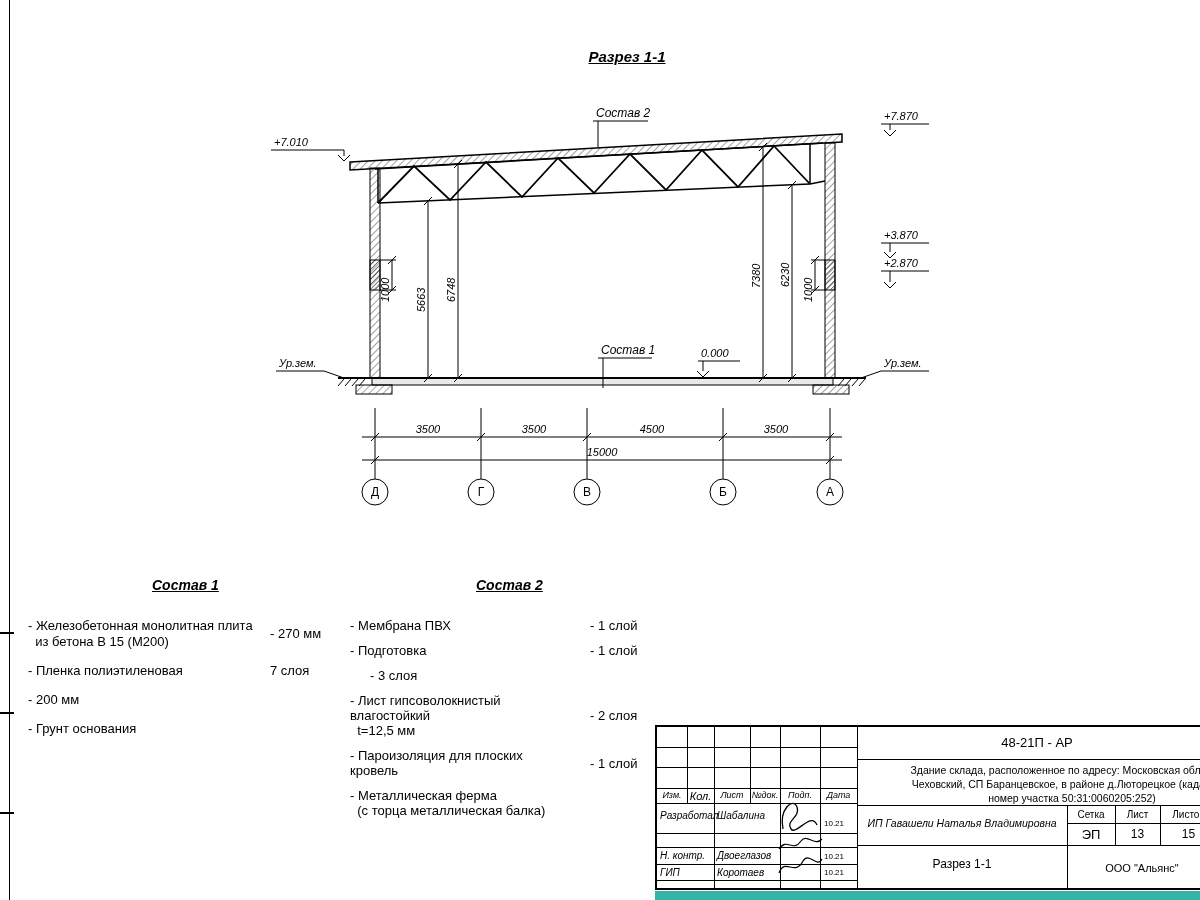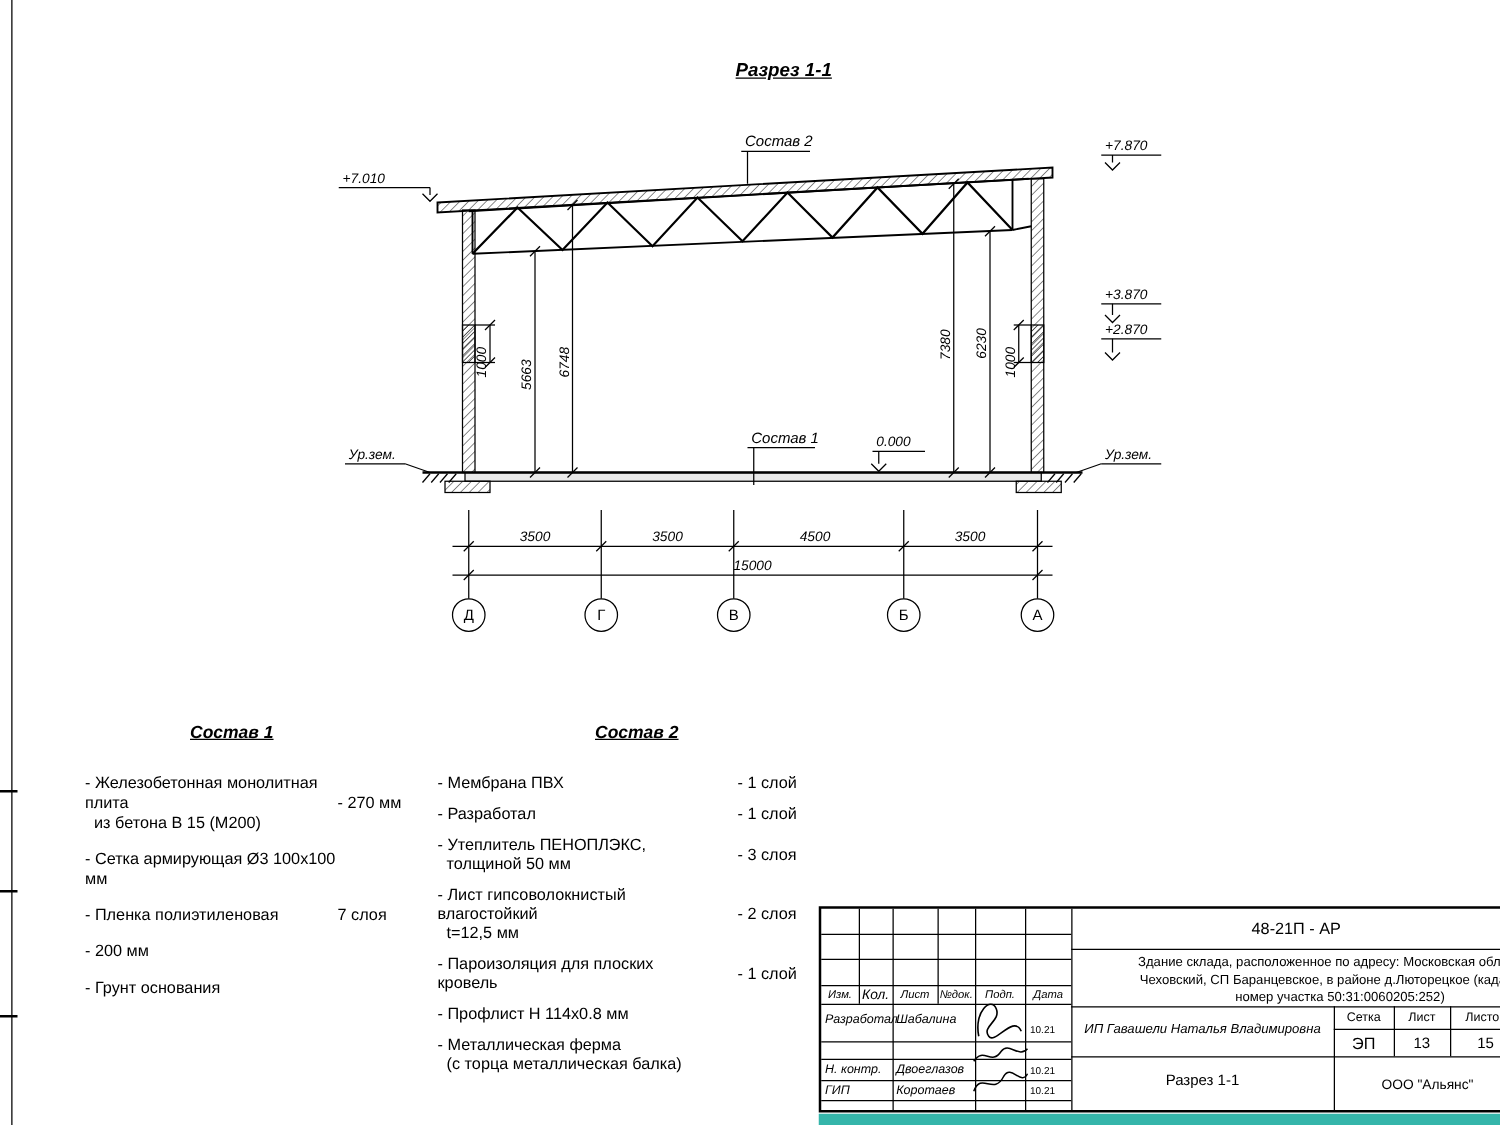--- a/index.html
+++ b/index.html
@@ -16,21 +16,21 @@
   svg text{font-family:"Liberation Sans",sans-serif;}
   .dwg-dim{font-size:11px;font-style:italic;}
   .dwg-lbl{font-size:12px;font-style:italic;}
   .dwg-axis{font-size:12px;}
   .comp-title{
     position:absolute;font-size:14px;font-style:italic;font-weight:bold;
     text-decoration:underline;
   }
   .comp-list{position:absolute;font-size:13px;}
   .comp-row{display:flex;align-items:center;}
-  .comp1 .comp-row{margin-bottom:13px;line-height:16px;margin-left:40px;}
+  .comp1 .comp-row{margin-bottom:13px;line-height:16px;}
   .comp2 .comp-row{margin-bottom:10px;line-height:15px;}
   .comp-text{flex:1;white-space:pre-line;}
   .comp-val{flex:none;white-space:nowrap;}
   .comp1 .comp-val{width:66px;}
   .comp2 .comp-val{width:60px;margin-left:20px;}
   
   .tb{position:absolute;left:655px;top:725px;width:560px;height:165px;border:2px solid #000;box-sizing:border-box;font-size:10px;}
   .tb .h{position:absolute;height:1px;background:#000;}
   .tb .v{position:absolute;width:1px;background:#000;}
   .tb .cell{position:absolute;overflow:visible;white-space:nowrap;}
@@ -237,24 +237,20 @@
 
   <div class="comp comp1">
     <div class="comp-title" style="left:152px;top:577px">Состав 1</div>
     <div class="comp-list" style="left:28px;top:618px;width:308px">
       <div class="comp-row">
         <div class="comp-text">- Железобетонная  монолитная плита
 &nbsp;&nbsp;из бетона В 15 (М200)</div>
         <div class="comp-val">- 270 мм</div>
       </div>
       <div class="comp-row">
-        <div class="comp-text">- Сетка армирующая Ø3 100х100 мм</div>
-        <div class="comp-val"></div>
-      </div>
-      <div class="comp-row">
         <div class="comp-text">- Пленка полиэтиленовая</div>
         <div class="comp-val">7 слоя</div>
       </div>
       <div class="comp-row">
         <div class="comp-val">- 200 мм</div>
       </div>
       <div class="comp-row">
         <div class="comp-text">- Грунт основания</div>
         <div class="comp-val"></div>
       </div>
@@ -262,40 +258,34 @@
   </div>
 
   <div class="comp comp2">
     <div class="comp-title" style="left:476px;top:577px">Состав 2</div>
     <div class="comp-list" style="left:350px;top:618px;width:300px">
       <div class="comp-row">
         <div class="comp-text">- Мембрана ПВХ</div>
         <div class="comp-val">- 1 слой</div>
       </div>
       <div class="comp-row">
-        <div class="comp-text">- Разработал</div>
+        <div class="comp-text">- Подготовка</div>
         <div class="comp-val">- 1 слой</div>
       </div>
       <div class="comp-row">
-        <div class="comp-text">- Утеплитель ПЕНОПЛЭКС,
-&nbsp;&nbsp;толщиной 50 мм</div>
         <div class="comp-val">- 3 слоя</div>
       </div>
       <div class="comp-row">
         <div class="comp-text">- Лист гипсоволокнистый влагостойкий
 &nbsp;&nbsp;t=12,5 мм</div>
         <div class="comp-val">- 2 слоя</div>
       </div>
       <div class="comp-row">
         <div class="comp-text">- Пароизоляция для плоских кровель</div>
         <div class="comp-val">- 1 слой</div>
-      </div>
-      <div class="comp-row">
-        <div class="comp-text">- Профлист Н 114х0.8 мм</div>
-        <div class="comp-val"></div>
       </div>
       <div class="comp-row">
         <div class="comp-text">- Металлическая ферма
 &nbsp;&nbsp;(с торца металлическая балка)</div>
         <div class="comp-val"></div>
       </div>
     </div>
   </div>
 
   <div class="tb">

